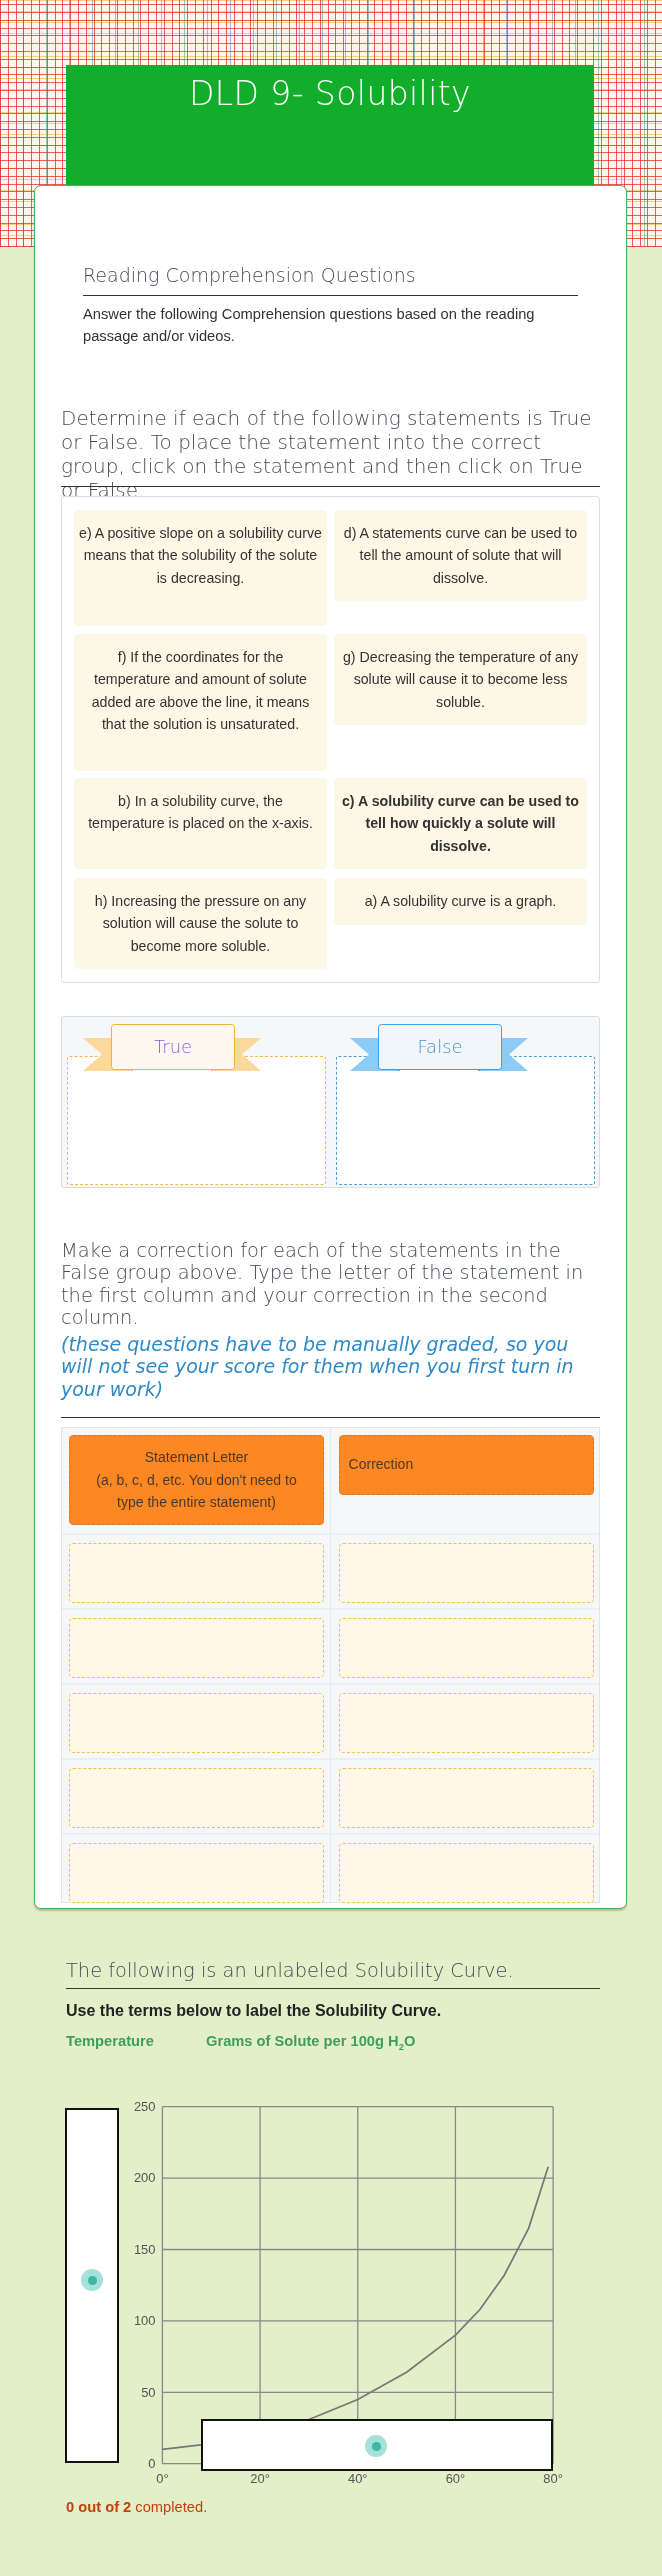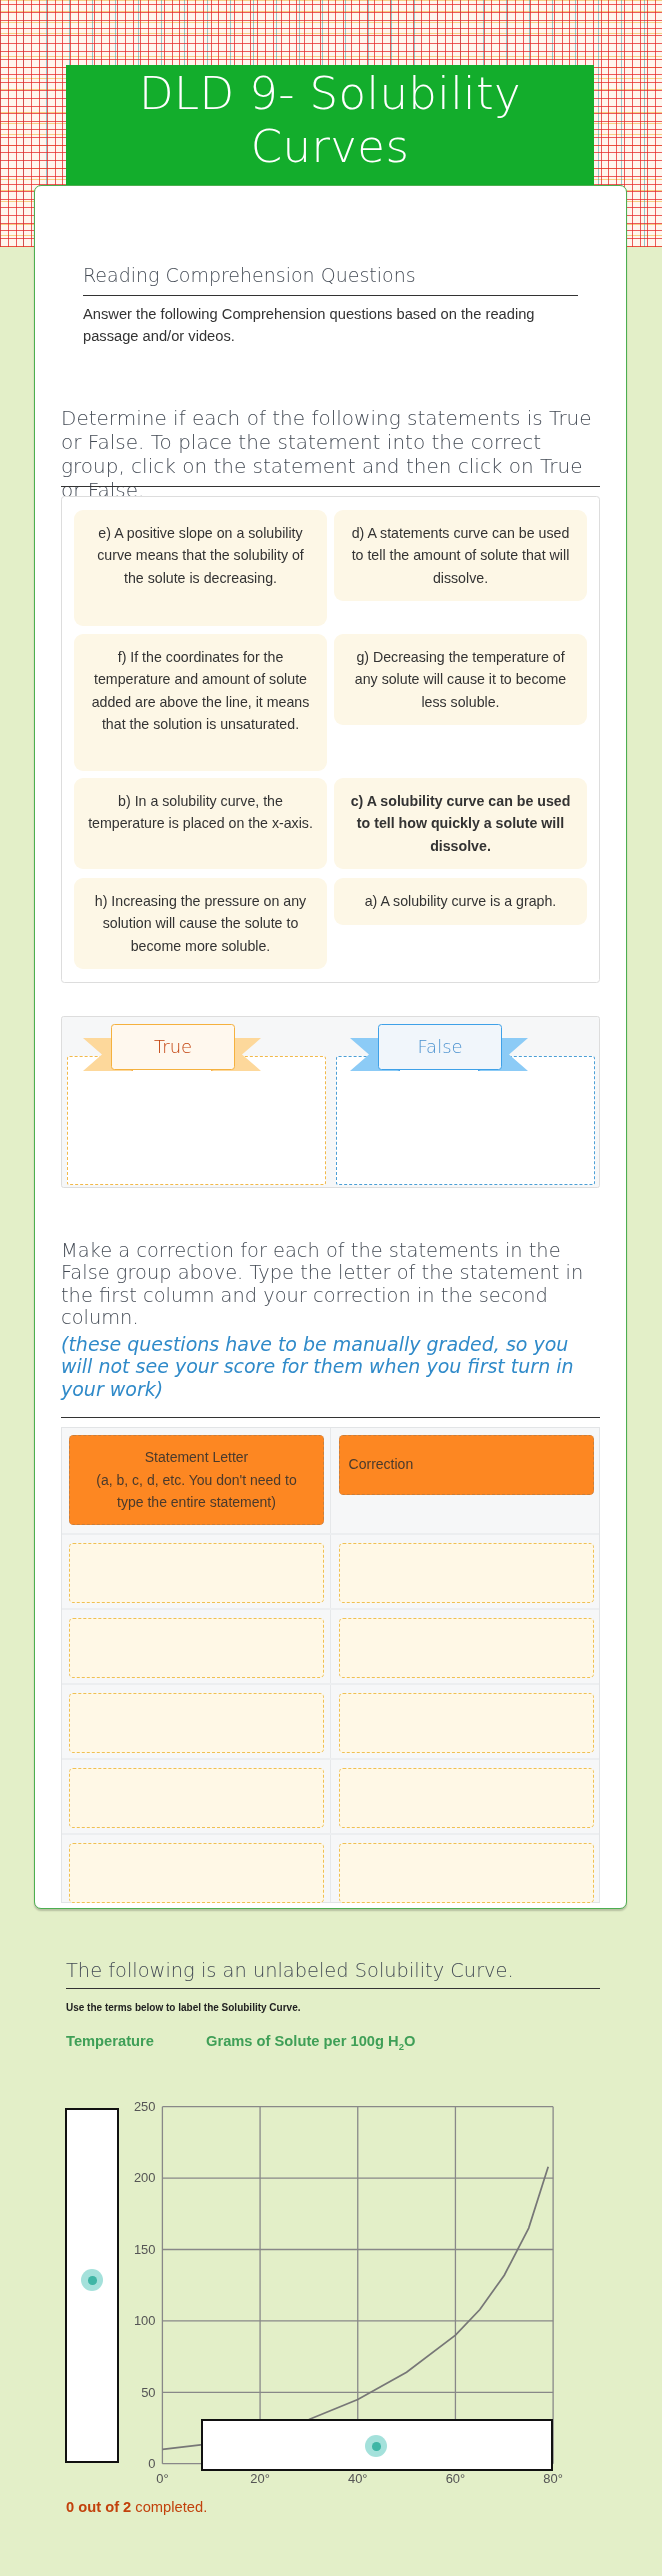--- a/index.html
+++ b/index.html
@@ -21,21 +21,21 @@
       repeating-linear-gradient(90deg, rgba(40,150,170,0.5) 0 0.9px, transparent 0.9px 23px),
       repeating-linear-gradient(0deg, rgba(240,180,60,0.6) 0 0.9px, transparent 0.9px 11.2px);
   }
   .title-banner {
     position: absolute; left: 66px; top: 65px; width: 528px; height: 129px;
     background: #13ad2c;
     color: #fff;
     text-align: center;
     font-family: "DejaVu Sans", sans-serif;
     font-weight: 300;
-    font-size: 45px;
+    font-size: 33px;
     line-height: 53px;
     padding-top: 1.7px;
     letter-spacing: 0.4px;
   }
   .card {
     position: absolute; left: 34px; top: 185px; width: 593px; height: 1724px;
     background: #fff;
     border: 1.7px solid #4caf50;
     border-radius: 7px;
     box-shadow: 0 1.7px 1.7px rgba(0,0,0,0.2);
@@ -52,45 +52,45 @@
 
   .sec2-title { position: absolute; left: 26px; top: 220px; width: 543px; font-size: 20px; line-height: 24px; }
 
   .stmt-box {
     position: absolute; left: 26px; top: 310px; width: 539px; height: 487px;
     border: 0.9px solid #ddd; border-radius: 3.4px; background: #fff;
   }
   .stmt {
     position: absolute; width: 253px;
     background: #fdf7e6;
-    border-radius: 9px;
+    border-radius: 4px;
     text-align: center;
     font-family: "Liberation Sans", sans-serif;
     font-size: 14.2px; line-height: 22.4px; color: #333;
-    padding: 12px 13px;
+    padding: 12px 4px;
     cursor: pointer;
   }
   .tf-box {
     position: absolute; left: 26px; top: 830px; width: 539px; height: 172px;
     border: 0.9px solid #ddd; border-radius: 2.6px; background: #f6f7f8;
   }
   .drop {
     position: absolute; top: 39px; width: 259px; height: 129px;
     background: #fff; border-radius: 2.6px;
   }
   .drop.true { left: 5.2px; border: 1.7px dashed #f2b94a; }
   .drop.false { left: 274px; border: 1.7px dashed #4b9fd6; }
   .ribbon { position: absolute; top: 7px; width: 178px; height: 53px; }
   .ribbon .tail { position: absolute; top: 14px; width: 50px; height: 33px; }
   .ribbon .plate {
     position: absolute; left: 28px; top: 0; width: 124px; height: 46px;
     border-radius: 3.4px; font-family: "DejaVu Sans", sans-serif; font-weight: 300;
     font-size: 18px; text-align: center; line-height: 43px;
   }
-  .ribbon.true .plate { background: #fff8ee; border: 1.7px solid #f5b13e; color: #c2410c; }
+  .ribbon.true .plate { background: #fff8ee; border: 1.7px solid #f5b13e; color: #8b5cf6; }
   .ribbon.false .plate { background: #f1f6fb; border: 1.7px solid #3fa1e8; color: #4a91cf; }
 
   .sec3-title { position: absolute; left: 26px; top: 1054px; width: 543px; font-size: 19.4px; line-height: 22.4px; }
   .sec3-note { position: absolute; left: 26px; top: 1147px; width: 543px; font-size: 19px; line-height: 22.4px; font-style: italic; color: #2f8ac9; font-weight: 300; font-family: "DejaVu Sans", sans-serif; }
   .table {
     position: absolute; left: 26px; top: 1241px; width: 539px; height: 476px;
     border: 0.9px solid #e2e4e6; background: #f6f7f8;
   }
   .hdr {
     position: absolute; background: #fd8722; border: 1.7px dashed rgba(150,120,90,0.55);
@@ -98,37 +98,36 @@
     font-family: "Liberation Sans", sans-serif; font-size: 14px; line-height: 22.4px;
   }
   .inp {
     position: absolute; background: #fff8e6; border: 1.7px dashed #f0c052;
     border-radius: 4.3px;
   }
   .vsep { position: absolute; left: 268px; top: 0; width: 0.9px; height: 474px; background: #e6e8ea; }
   .hsep { position: absolute; left: 0; width: 537px; height: 1.7px; background: #eceef0; }
 
   .sec4-title { position: absolute; left: 31px; top: 1773px; font-size: 19.4px; }
-  .sec4-instr { position: absolute; left: 31px; top: 1816px; font-family: "Liberation Sans", sans-serif; font-weight: bold; font-size: 10px; color: #222; }
+  .sec4-instr { position: absolute; left: 31px; top: 1816px; font-family: "Liberation Sans", sans-serif; font-weight: bold; font-size: 16px; color: #222; }
   .term { position: absolute; top: 1847px; font-family: "Liberation Sans", sans-serif; font-weight: bold; font-size: 14.7px; color: #3f9f57; cursor: grab; }
   .chart-wrap { position: absolute; left: 17px; top: 1905px; width: 552px; height: 397px; }
   .label-box { position: absolute; border: 2.6px solid #111; background: #fff; }
   .hotspot { position: absolute; width: 22.4px; height: 22.4px; border-radius: 50%; background: rgba(90,200,190,0.55); }
   .hotspot::after { content: ""; position: absolute; left: 7px; top: 7px; width: 8.6px; height: 8.6px; border-radius: 50%; background: #3fb6a6; }
   .completion { position: absolute; left: 31px; top: 2313px; font-family: "Liberation Sans", sans-serif; font-size: 14.7px; color: #c2410c; }
   .completion b { font-weight: bold; }
 </style>
 </head>
 <body>
 
 <div class="pattern"></div>
 
 <div class="title-banner">
   <div>DLD 9- Solubility</div>
-  <div>Curves</div>
 </div>
 
 <div class="card">
 
   <div class="sec1-title h-thin">Reading Comprehension Questions</div>
   <div class="rule" style="left:48px; top:109px; width:495px;"></div>
   <div class="sec1-para body-text">Answer the following Comprehension questions based on the reading passage and/or videos.</div>
 
   <div class="sec2-title h-thin">Determine if each of the following statements is True or False. To place the statement into the correct group, click on the statement and then click on True or False.</div>
   <div class="rule" style="left:26px; top:300px; width:539px;"></div>

